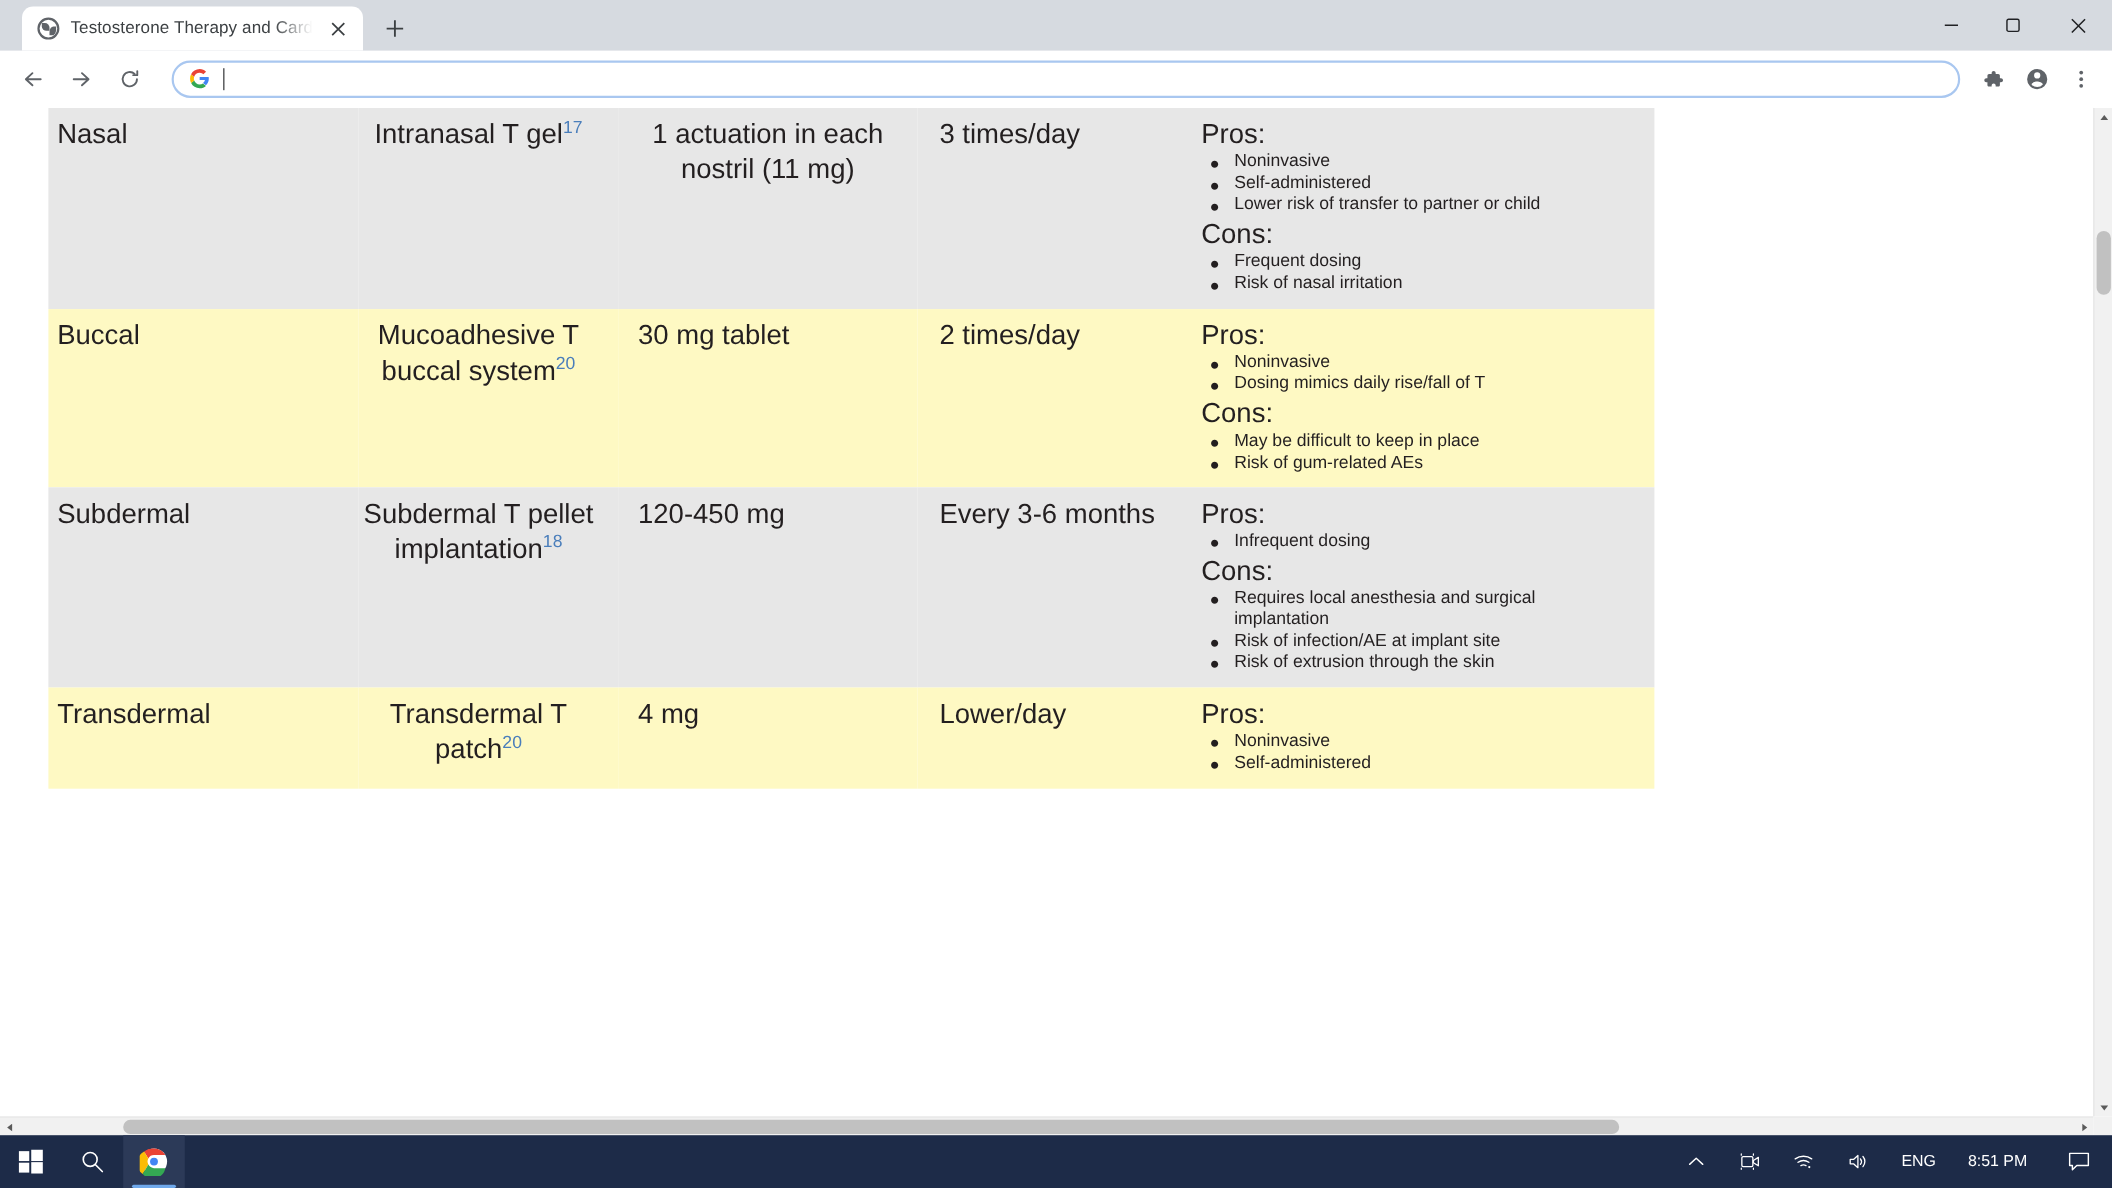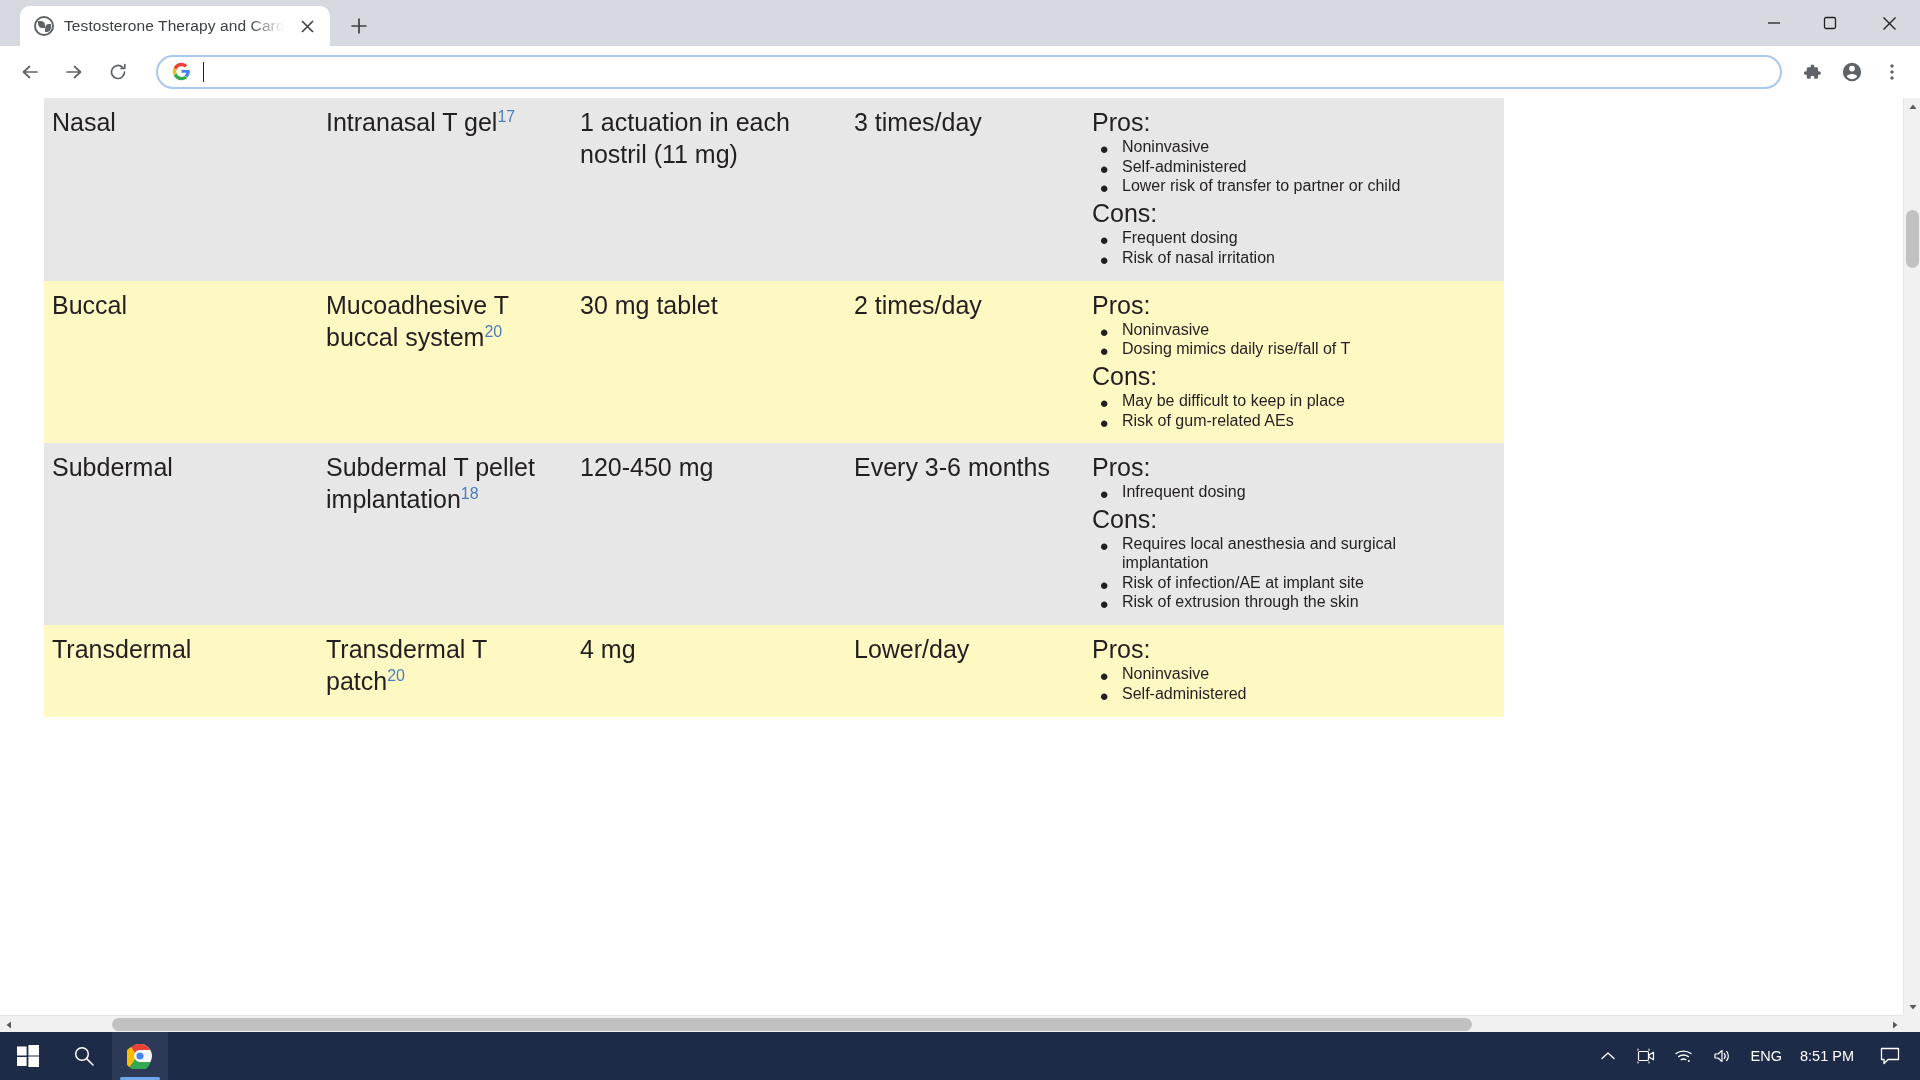--- a/index.html
+++ b/index.html
@@ -110,21 +110,21 @@
   tr.shade td { background: #e7e7e7; }
   tr.plain td { background: #fef9c3; }
 
   .cell {
     font-size: 25px; color: #231f20; line-height: 1.28;
     font-family: Liberation Sans, sans-serif;
     font-weight: 300;
     padding: 8px 10px 12px 8px;
     font-stretch: condensed;
   }
-  .cell.center { text-align: left; padding-left: 0; padding-right: 18px; }
+  .cell.center { text-align: center; padding-left: 0; padding-right: 18px; }
   .cell.c3cell { padding-left: 18px; }
   .cell.c4cell { padding-left: 20px; }
   .cell.proscons { padding-left: 12px; padding-right: 20px; }
 
   .ref { color: #4a7ebb; font-size: 16px; vertical-align: super; line-height: 0; }
 
   .pc-head { font-size: 25px; color: #231f20; }
   ul.pc { list-style: none; margin: 0 0 0 2px; padding: 0; }
   ul.pc li {
     position: relative; padding-left: 28px; font-size: 16px; color: #231f20;
@@ -177,21 +177,21 @@
     width: 56px; height: 48px; display: flex; align-items: center; justify-content: center;
     color: #ffffff; position: relative;
   }
   .tb-item.active { background: #2c3a58; }
   .tb-item.active::after {
     content: ""; position: absolute; bottom: 0; left: 8px; right: 8px; height: 3px;
     background: #6fa8ea; border-radius: 2px;
   }
   .tb-right {
     margin-left: auto; display: flex; align-items: center; height: 48px;
-    color: #ffffff; gap: 0; padding-right: 8px;
+    color: #ffffff; gap: 11px; padding-right: 8px;
   }
   .tray-icon {
     width: 38px; height: 48px; display: flex; align-items: center; justify-content: center;
     color: #ffffff;
   }
   .tray-text {
     font-size: 14.5px; color: #ffffff; padding: 0 10px; height: 48px;
     display: flex; align-items: center; white-space: nowrap;
   }
   .tray-clock { padding: 0 14px 0 8px; }

